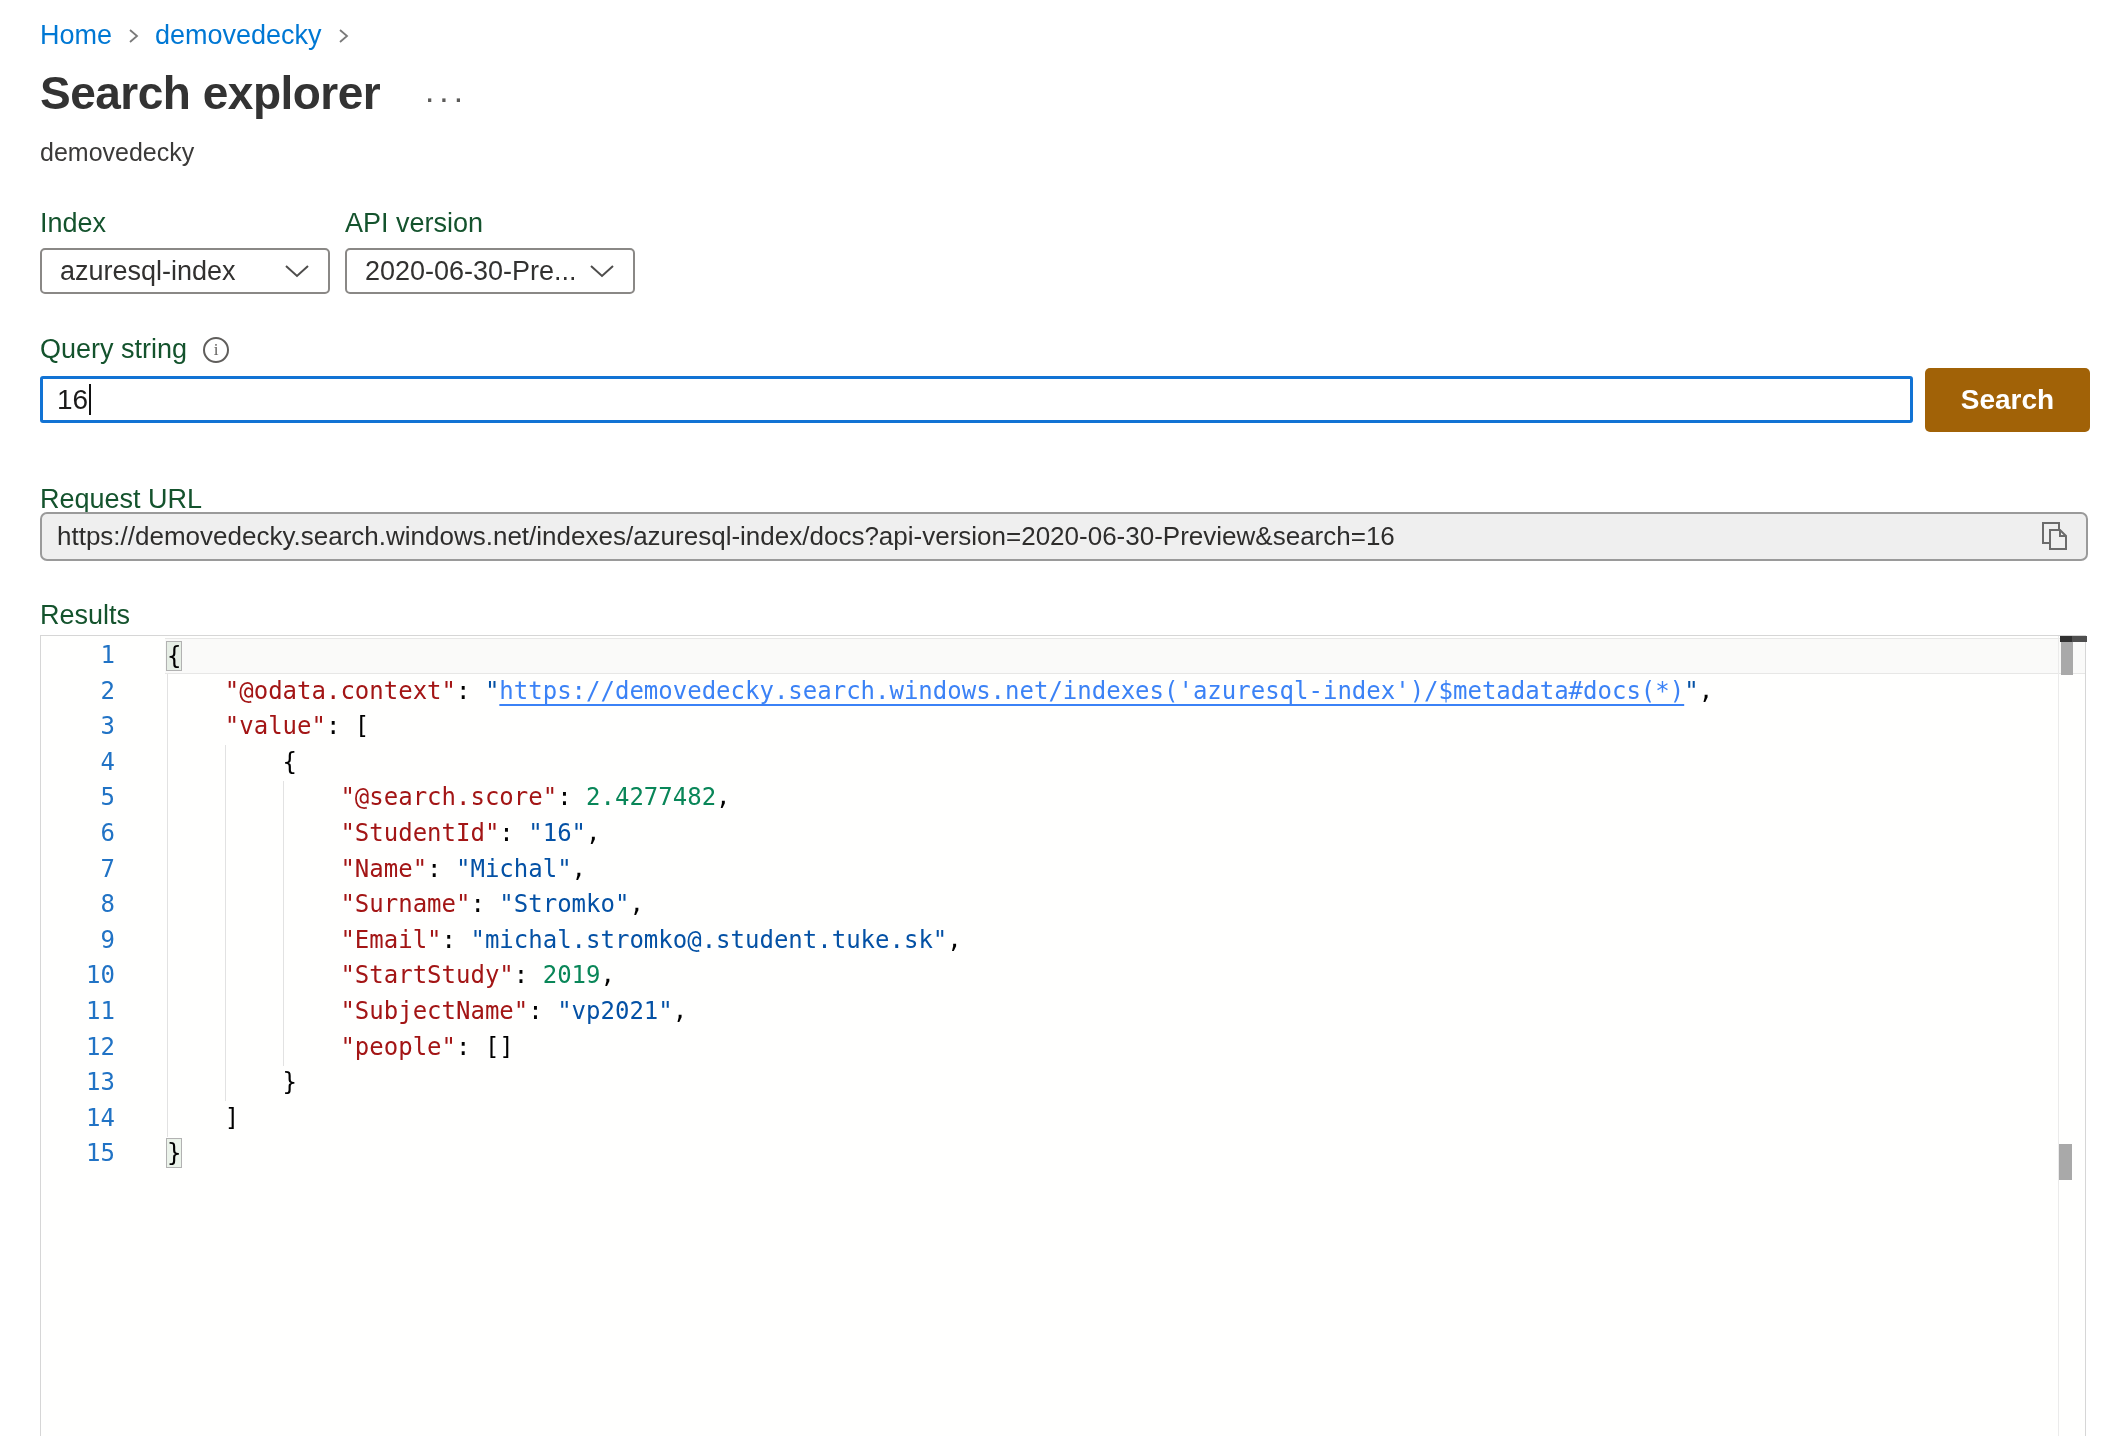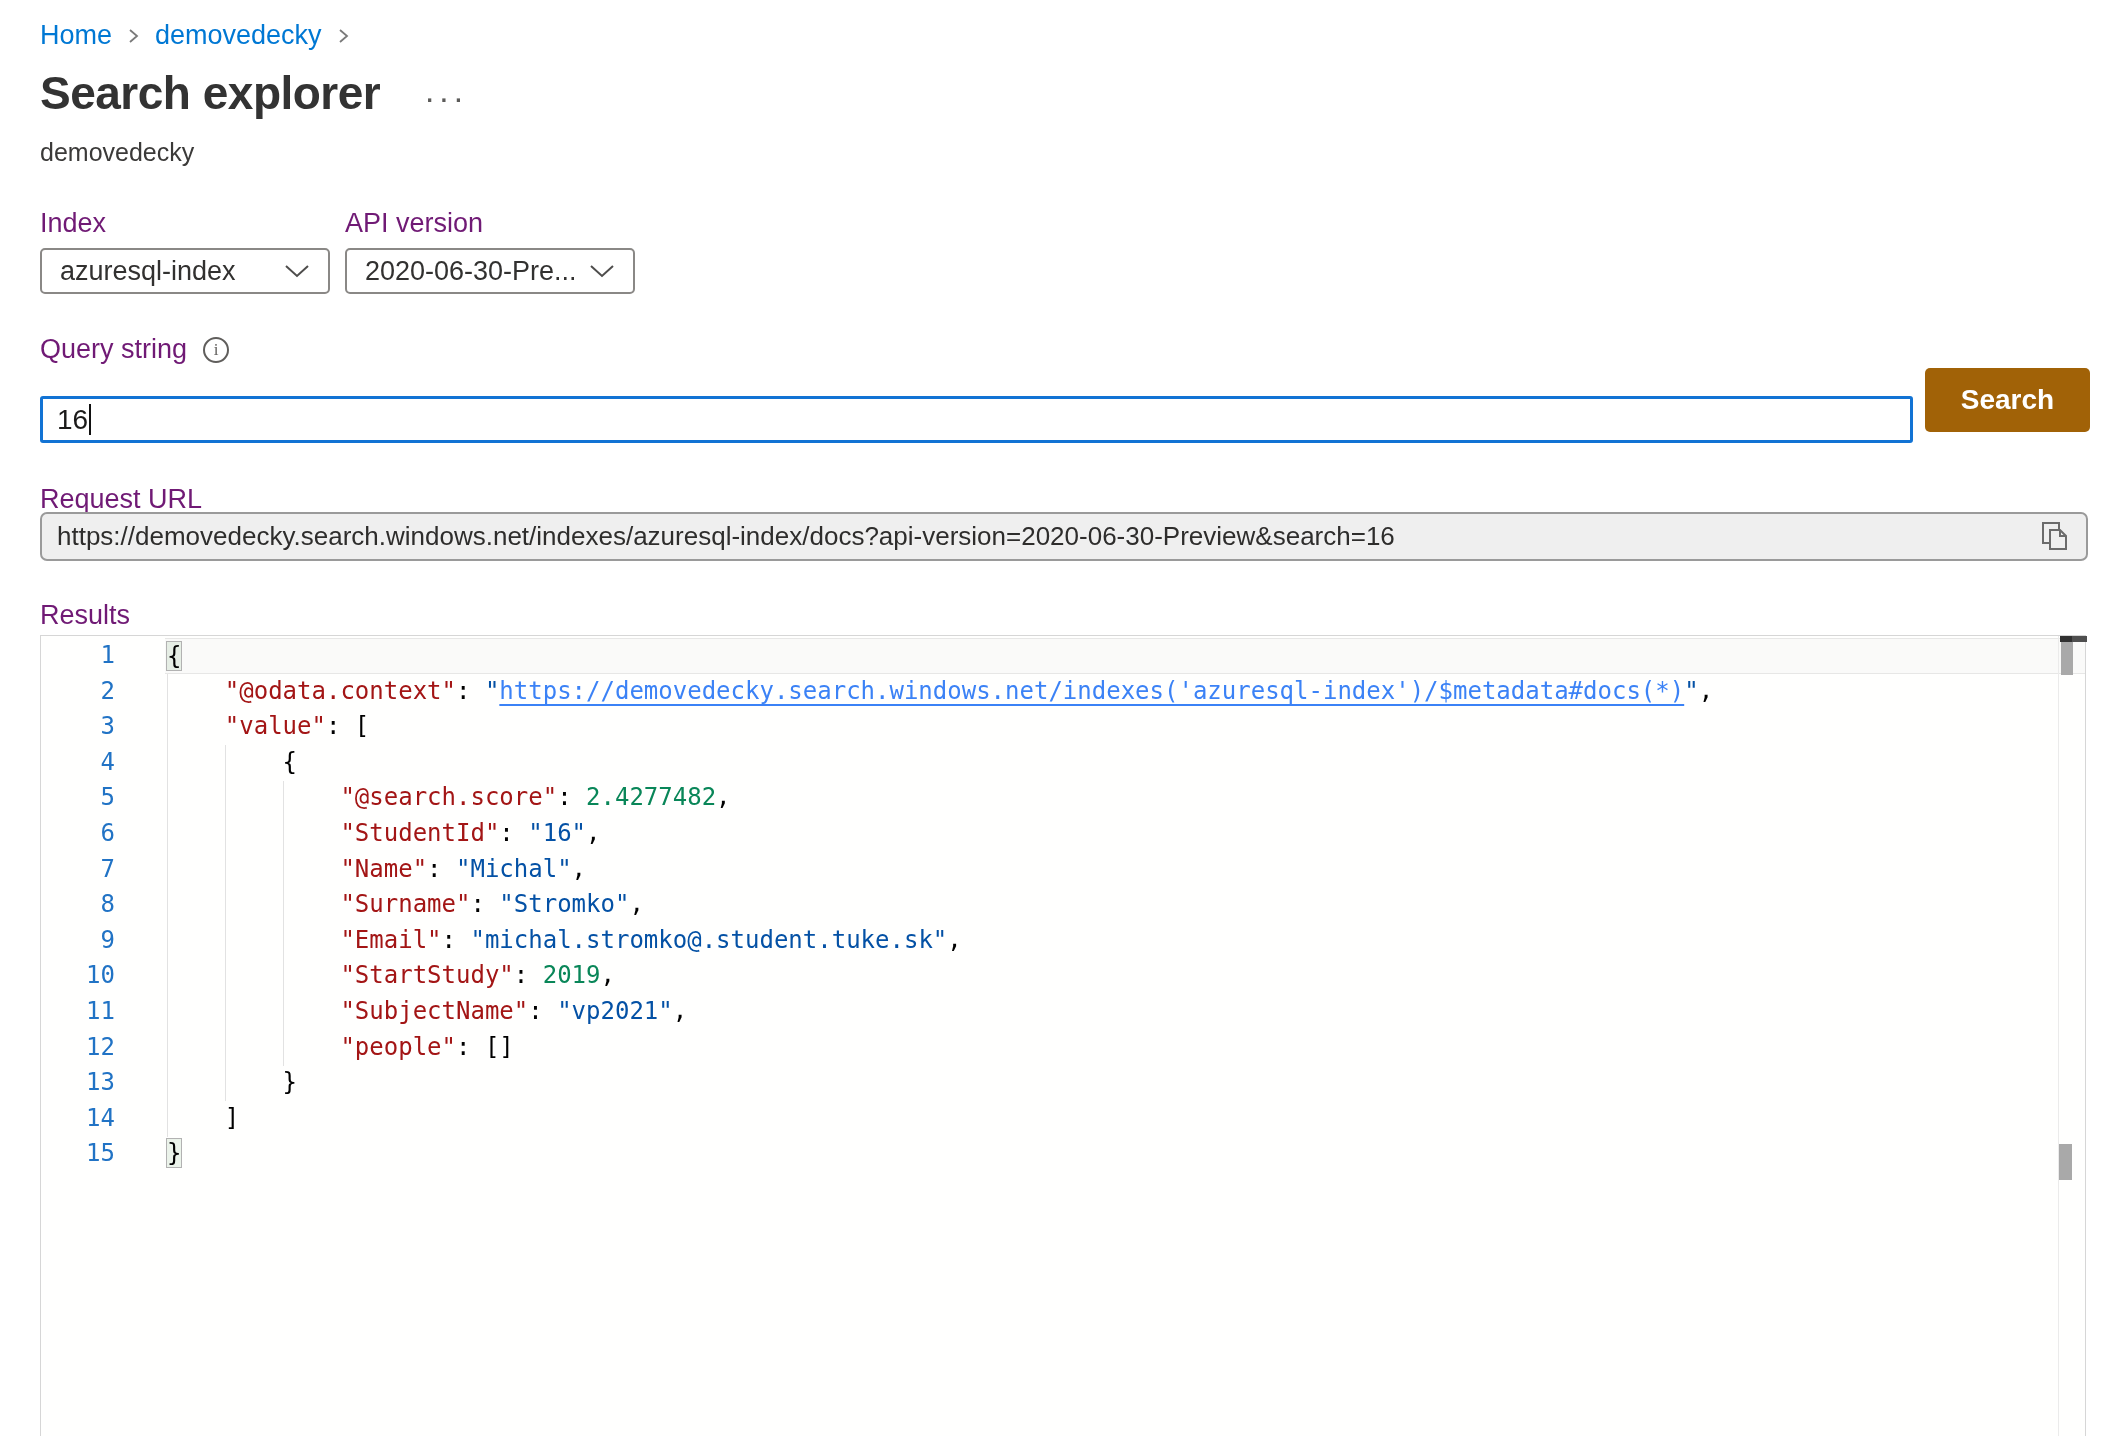--- a/index.html
+++ b/index.html
@@ -11,41 +11,41 @@
   .breadcrumb { position:absolute; left:40px; top:20px; display:flex; align-items:center; gap:14px; font-size:27px; }
   .crumb { color:#0078d4; cursor:pointer; text-decoration:none; }
   .crumb-sep { display:flex; align-items:center; }
 
   
   .page-title { position:absolute; left:40px; top:66px; font-size:46px; font-weight:700; color:#333; letter-spacing:-0.5px; }
   .more-btn { position:absolute; left:424px; top:80px; font-size:34px; color:#5c5b59; letter-spacing:3px; cursor:pointer; line-height:1; }
   .subtitle { position:absolute; left:40px; top:138px; font-size:25px; color:#3b3a39; }
 
   
-  .field-label { font-size:27px; color:#701a75; }
+  .field-label { font-size:27px; color:#14532d; }
   .lbl-index    { position:absolute; left:40px;  top:208px; }
   .lbl-api      { position:absolute; left:345px; top:208px; }
   .lbl-query    { position:absolute; left:40px;  top:334px; display:flex; align-items:center; gap:16px; }
   .lbl-requrl   { position:absolute; left:40px;  top:484px; }
   .lbl-results  { position:absolute; left:40px;  top:600px; }
 
   
   .dropdown { position:absolute; top:248px; height:46px; width:290px; border:2px solid #8a8886; border-radius:5px;
               background:#fff; display:flex; align-items:center; padding:0 16px 0 18px; font-size:27px; color:#323130; cursor:pointer; }
   .dd-index { left:40px; }
   .dd-api   { left:345px; }
   .dd-value { flex:1 1 auto; white-space:nowrap; overflow:hidden; }
   .chev { flex:0 0 auto; }
 
   
   .info-icon { width:26px; height:26px; border:2px solid #605e5c; border-radius:50%; color:#605e5c;
                font-size:17px; line-height:22px; text-align:center; font-family:"Liberation Serif", serif; cursor:pointer; }
 
   
-  .query-input { position:absolute; left:40px; top:396px; width:1873px; height:47px; border:3px solid #1273d4; border-radius:3px;
+  .query-input { position:absolute; left:40px; top:376px; width:1873px; height:47px; border:3px solid #1273d4; border-radius:3px;
                  background:#fff; display:flex; align-items:center; padding-left:14px; font-size:28px; color:#1b1a19; cursor:text; }
   .caret { display:inline-block; width:2px; height:31px; background:#111; margin-left:1px; }
 
   
   .search-btn { position:absolute; left:1925px; top:368px; width:165px; height:64px; background:#a16207; border:none; border-radius:5px;
                 color:#fff; font-size:28px; font-weight:700; font-family:"Liberation Sans", sans-serif; cursor:pointer; }
 
   
   .url-bar { position:absolute; left:40px; top:512px; width:2048px; height:49px; background:#efefef; border:2px solid #9a9a9a;
              border-radius:7px; display:flex; align-items:center; padding:0 14px 0 15px; }

